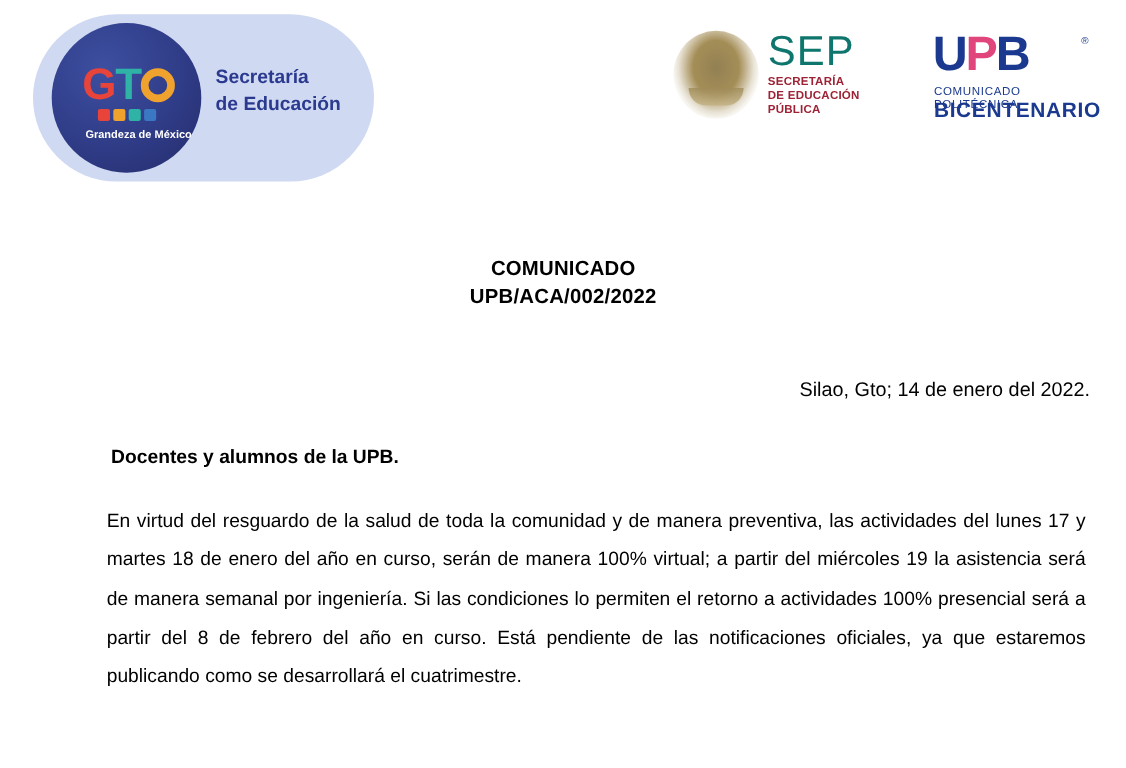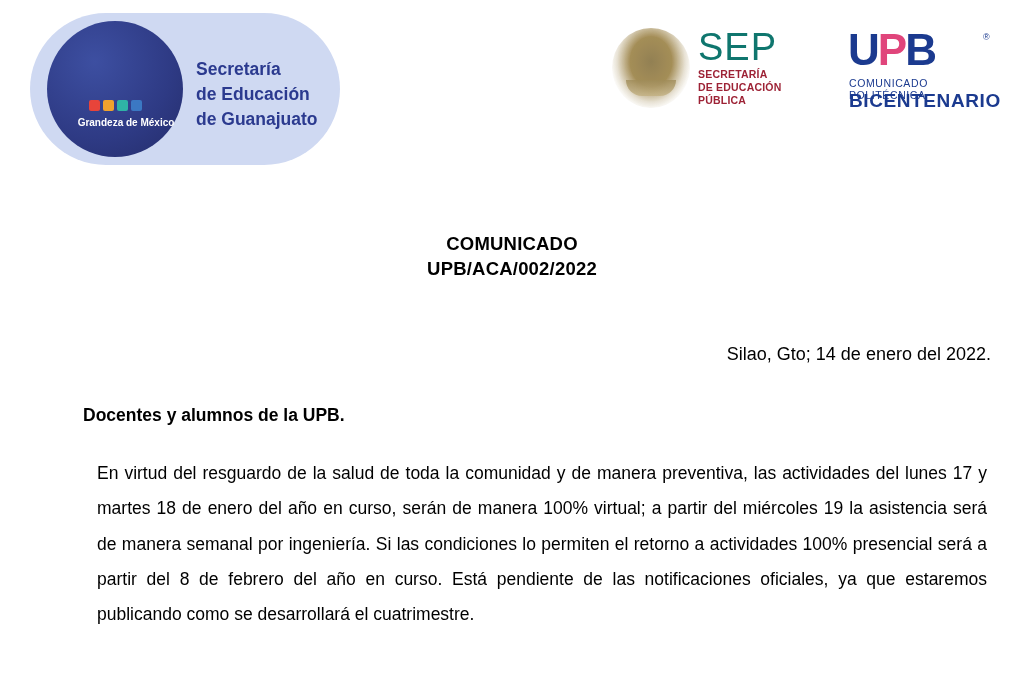--- a/index.html
+++ b/index.html
@@ -210,47 +210,47 @@
   .place-date {
     text-align: right;
     font-size: 18px;
     margin-top: 62px;
     padding-right: 2px;
   }
   .addressee {
     font-size: 17.5px;
     font-weight: bold;
     margin-top: 40px;
-    margin-left: 52px;
+    margin-left: 70px;
   }
   .para {
     font-size: 17.5px;
     line-height: 2.02;
     text-align: justify;
     margin-top: 30px;
     margin-left: 66px;
     margin-right: 6px;
   }
 </style>
 </head>
 <body>
 
 <div class="header">
 
   <div class="gto-logo">
     <div class="gto-circle">
+      <div class="gto-word"><span class="gto-g">G</span><span class="gto-t">T</span><span class="gto-o"></span></div>
       <div class="gto-dots">
         <i style="background:#e8443a"></i><i style="background:#f0a22e"></i><i style="background:#2fb3a6"></i><i style="background:#3b78c3"></i>
       </div>
       <div class="gto-tag">Grandeza de México</div>
     </div>
     <div class="gto-text">
       <div>Secretaría</div>
       <div>de Educación</div>
-      <div>de Guanajuato</div>
     </div>
   </div>
 
   <div class="sep-logo">
     <div class="sep-eagle"></div>
     <div class="sep-word">SEP</div>
     <div class="sep-sub">
       <div>SECRETARÍA</div>
       <div>DE EDUCACIÓN</div>
       <div>PÚBLICA</div>

